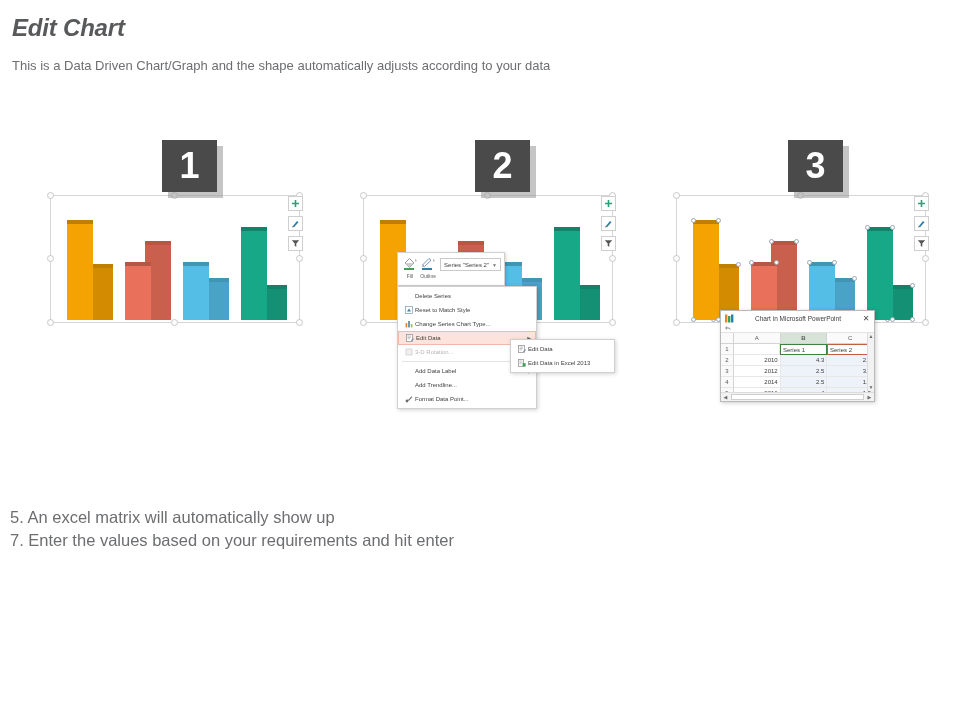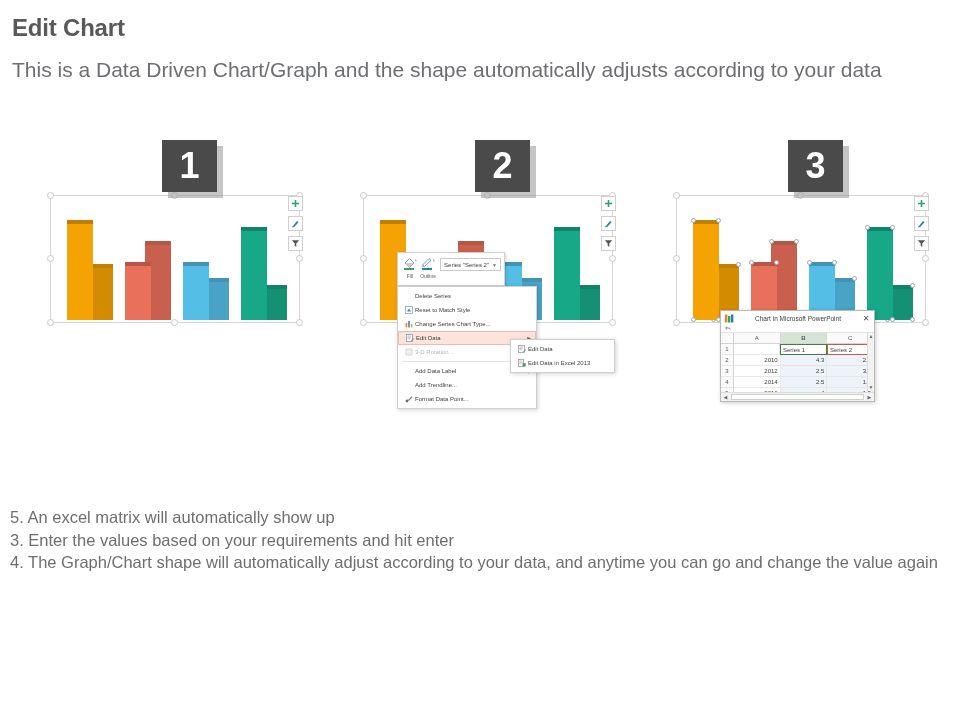--- a/index.html
+++ b/index.html
@@ -11,24 +11,25 @@
     color:#58595b;
     overflow:hidden;
     position:relative;
   }
 
   
   #page-title {
     position:absolute; left:12px; top:14px;
     font-size:24px; font-weight:bold; color:#58595b;
     letter-spacing:-0.2px;
+    font-style:italic;
   }
   #page-subtitle {
     position:absolute; left:12px; top:58px;
-    font-size:21px; font-weight:normal; color:#6d6e71;
+    font-size:13px; font-weight:normal; color:#6d6e71;
   }
 
   
   .panel { position:absolute; top:150px; width:300px; height:260px; }
   #panel-1 { left:32px; }
   #panel-2 { left:345px; }
   #panel-3 { left:658px; }
 
   .step-badge {
     position:absolute; top:-10px; left:130px;
@@ -664,15 +665,14 @@
           <rect x="4.6" y="4.2" width="3" height="3.4" fill="#3f9e55"></rect>
         </svg>
       </span>
       <span class="ctx-lbl">Edit Data in Excel 2013</span>
       <span class="ctx-arrow"></span>
     </div>
   </div>
 
 <div id="instructions">
     <div>5. An excel matrix will automatically show up</div>
-    <div>3. Enter the values based on your requirements and hit enter</div>
-    <div>4. The Graph/Chart shape will automatically adjust according to your data, and anytime you can go and change the value again</div>
+    <div>7. Enter the values based on your requirements and hit enter</div>
   </div>
 
 </body></html>

